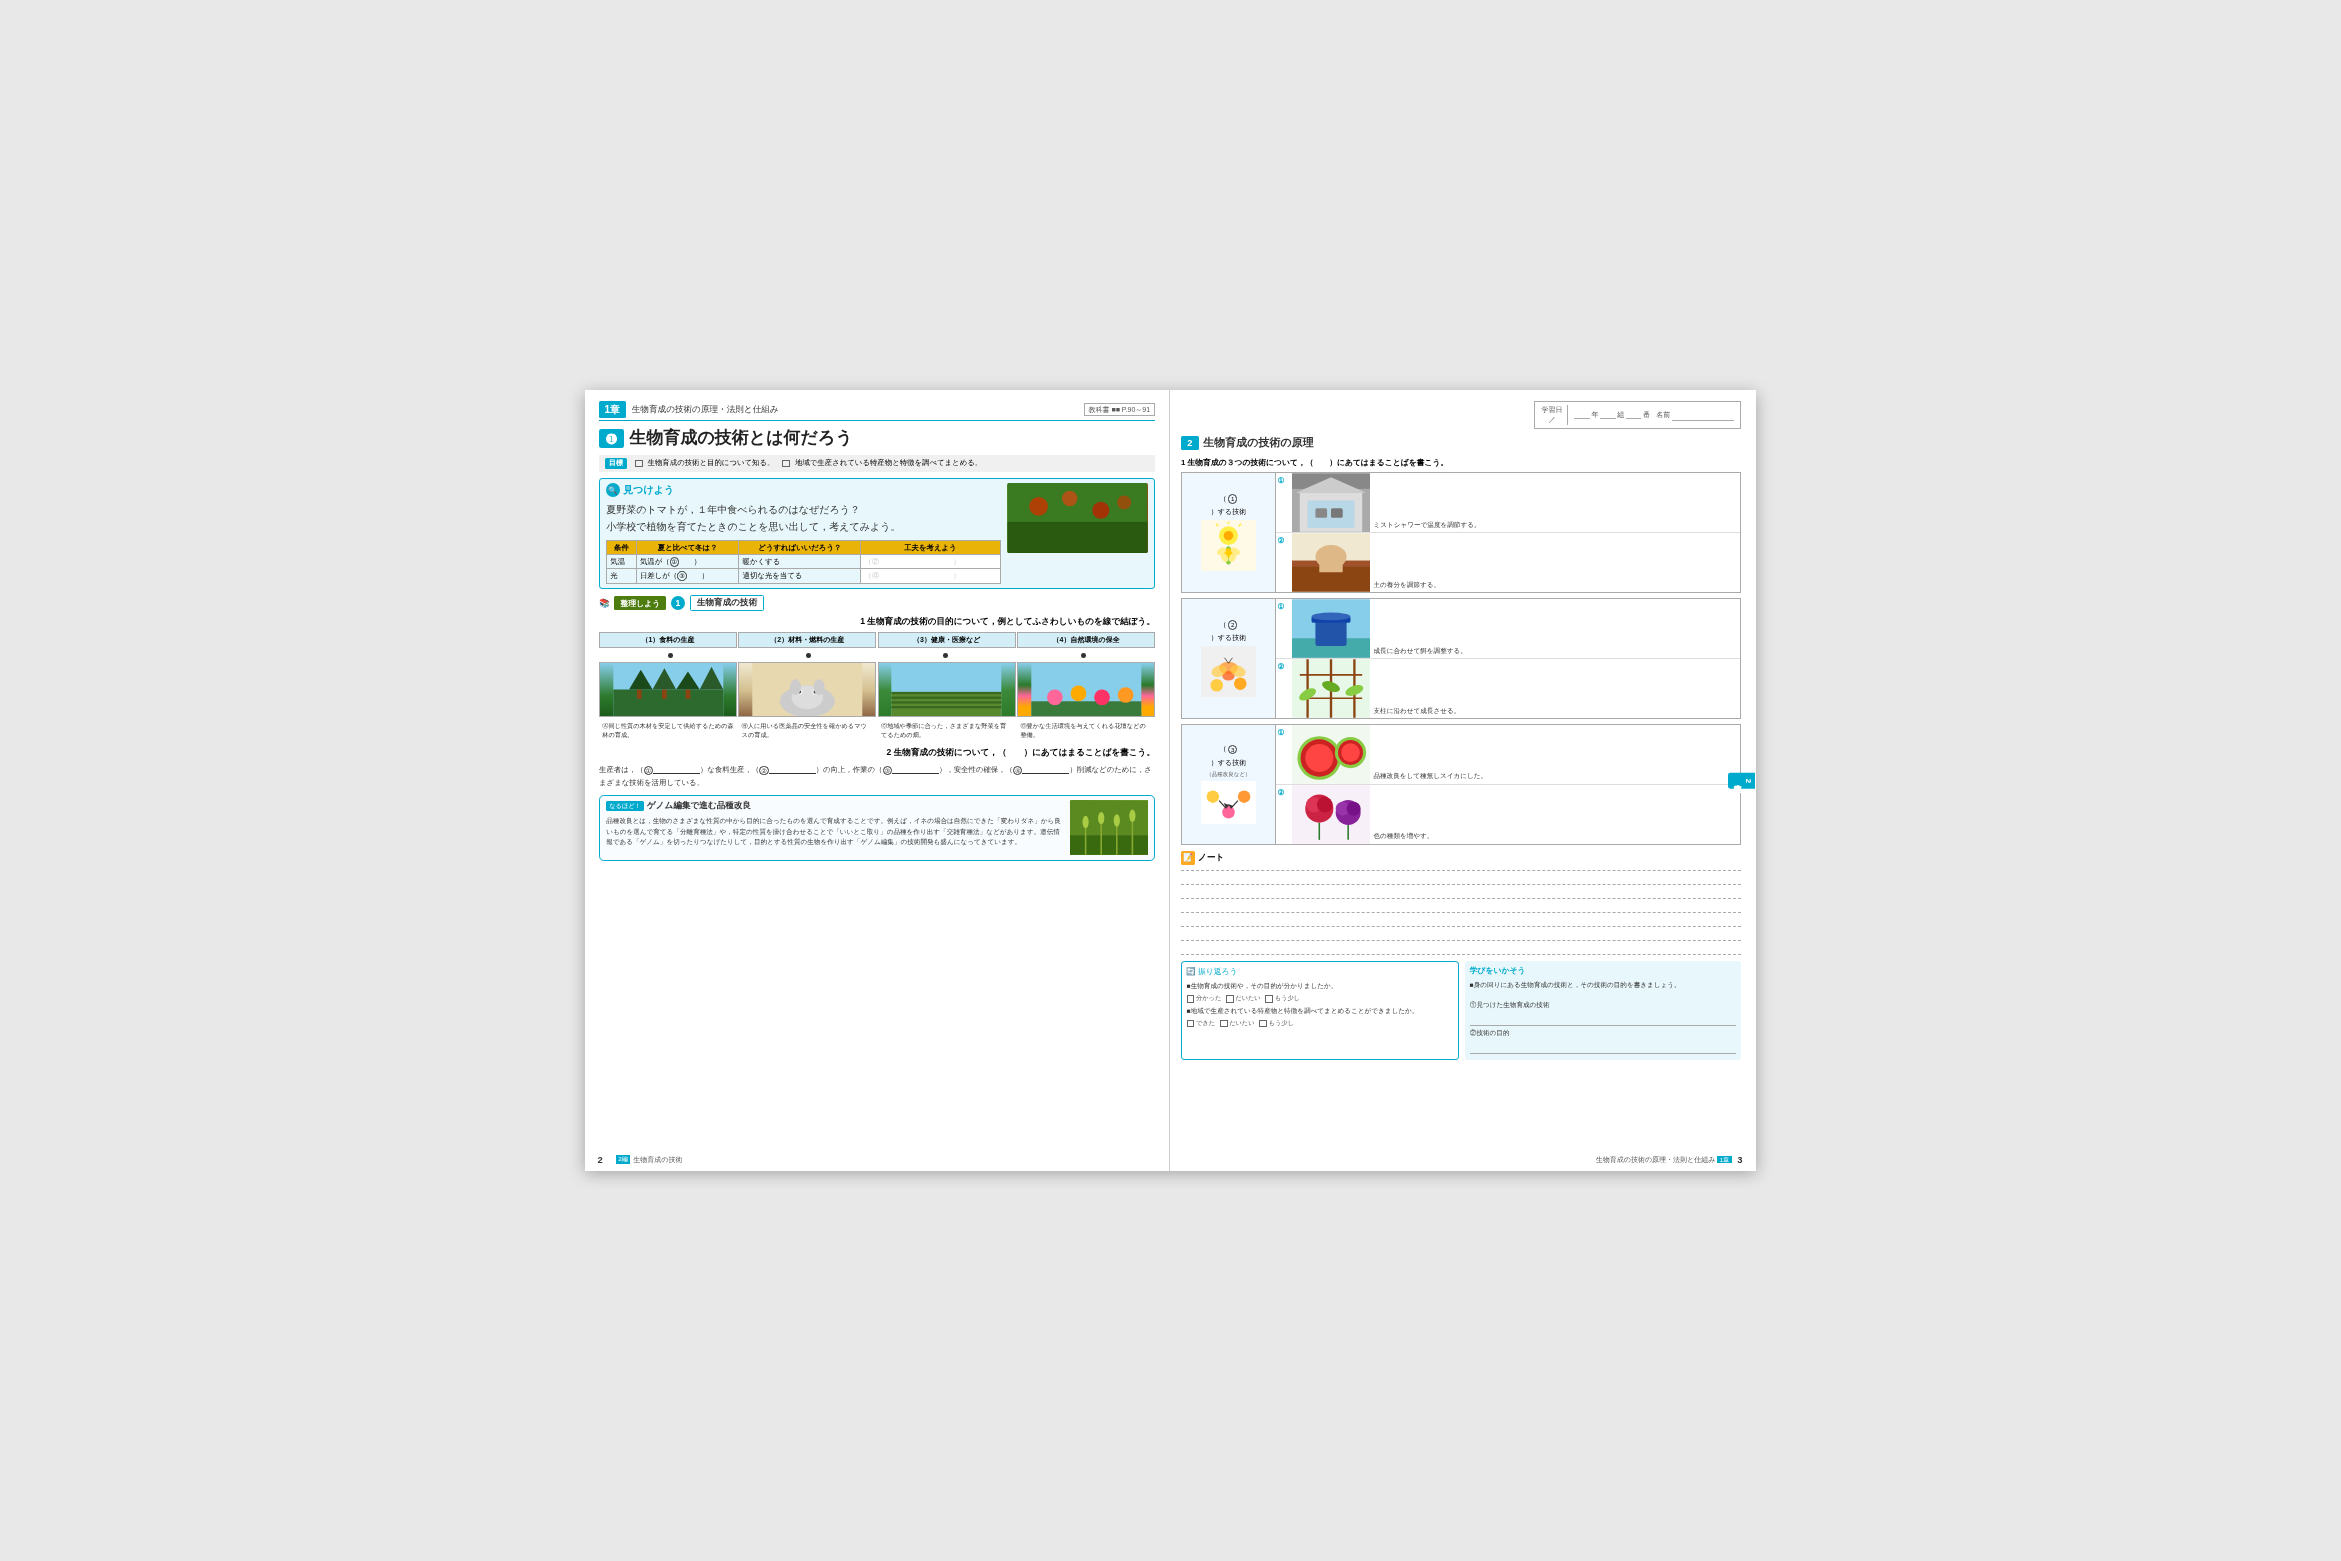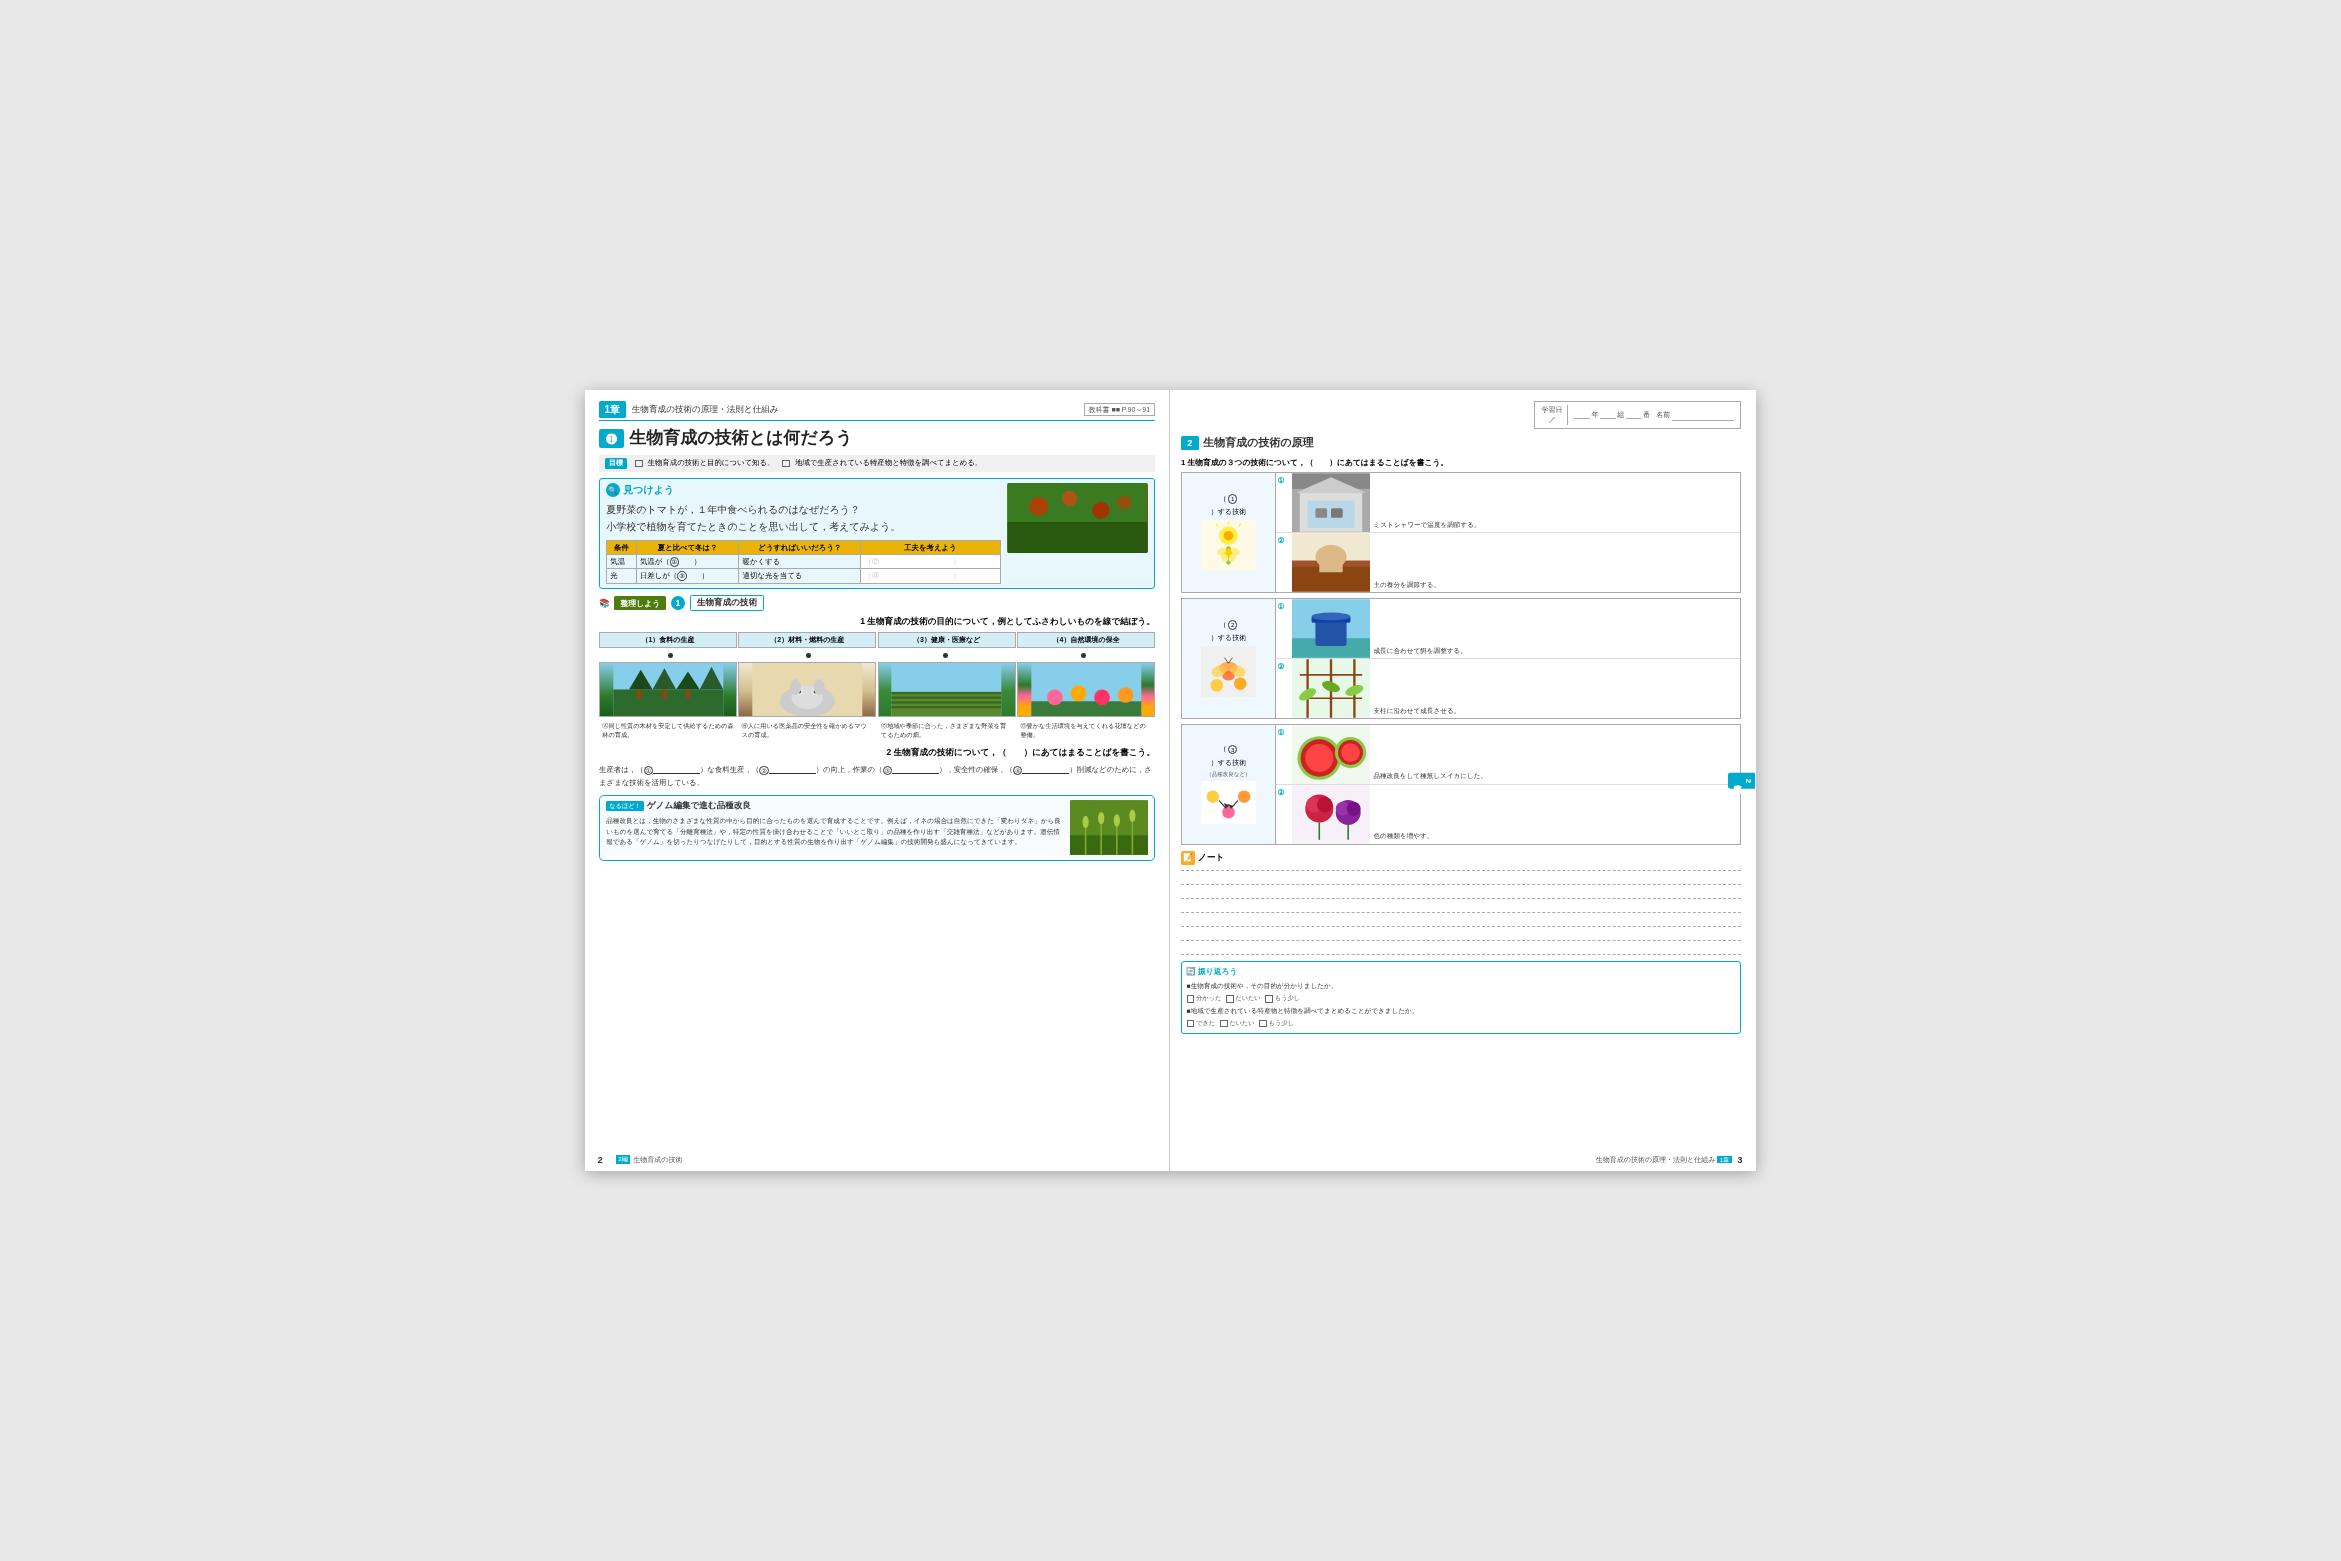--- a/index.html
+++ b/index.html
@@ -1074,21 +1074,21 @@
         <div class="note-line"></div>
         <div class="note-line"></div>
         <div class="note-line"></div>
       </div>
     </div>
 
     <div class="review-row">
       <div class="review-box">
         <div class="review-title">
           <span>🔄</span>
-          <span style="color:#00aacc;font-weight:bold;">振り返ろう</span>
+          <span style="color:#00aacc;font-weight:normal;">振り返ろう</span>
         </div>
         <div class="review-item">■生物育成の技術や，その目的が分かりましたか。</div>
         <div class="review-check-row">
           <div class="review-check-item">
               <span class="checkbox-empty"></span>
               <span>分かった</span>
             </div>
           <div class="review-check-item">
               <span class="checkbox-empty"></span>
               <span>だいたい</span>
@@ -1108,20 +1108,31 @@
               <span class="checkbox-empty"></span>
               <span>だいたい</span>
             </div>
           <div class="review-check-item">
               <span class="checkbox-empty"></span>
               <span>もう少し</span>
             </div>
         </div>
       </div>
 
+      <div class="use-box">
+        <div class="use-title">
+          <span style="font-size:7.8px;color:#00aacc;font-weight:bold;">学びをいかそう</span>
+        </div>
+        <div class="use-text">■身の回りにある生物育成の技術と，その技術の目的を書きましょう。</div>
+        <div style="height:9.4px;"></div>
+        <div class="use-text">①見つけた生物育成の技術</div>
+        <div style="border-bottom:0.8px solid #aaa;height:14px;margin:1.6px 0;"></div>
+        <div class="use-text">②技術の目的</div>
+        <div style="border-bottom:0.8px solid #aaa;height:14px;margin:1.6px 0;"></div>
+      </div>
     </div>
 
     <div class="side-label">
       <span>2編<br>生物育成</span>
     </div>
 
     <div class="page-num page-num-right" style="right:12.5px;left:auto;">3</div>
     <div class="page-footer-right" style="right:23.4px;">
       <span>生物育成の技術の原理・法則と仕組み</span>
       <span class="footer-badge-blue">1章</span>

